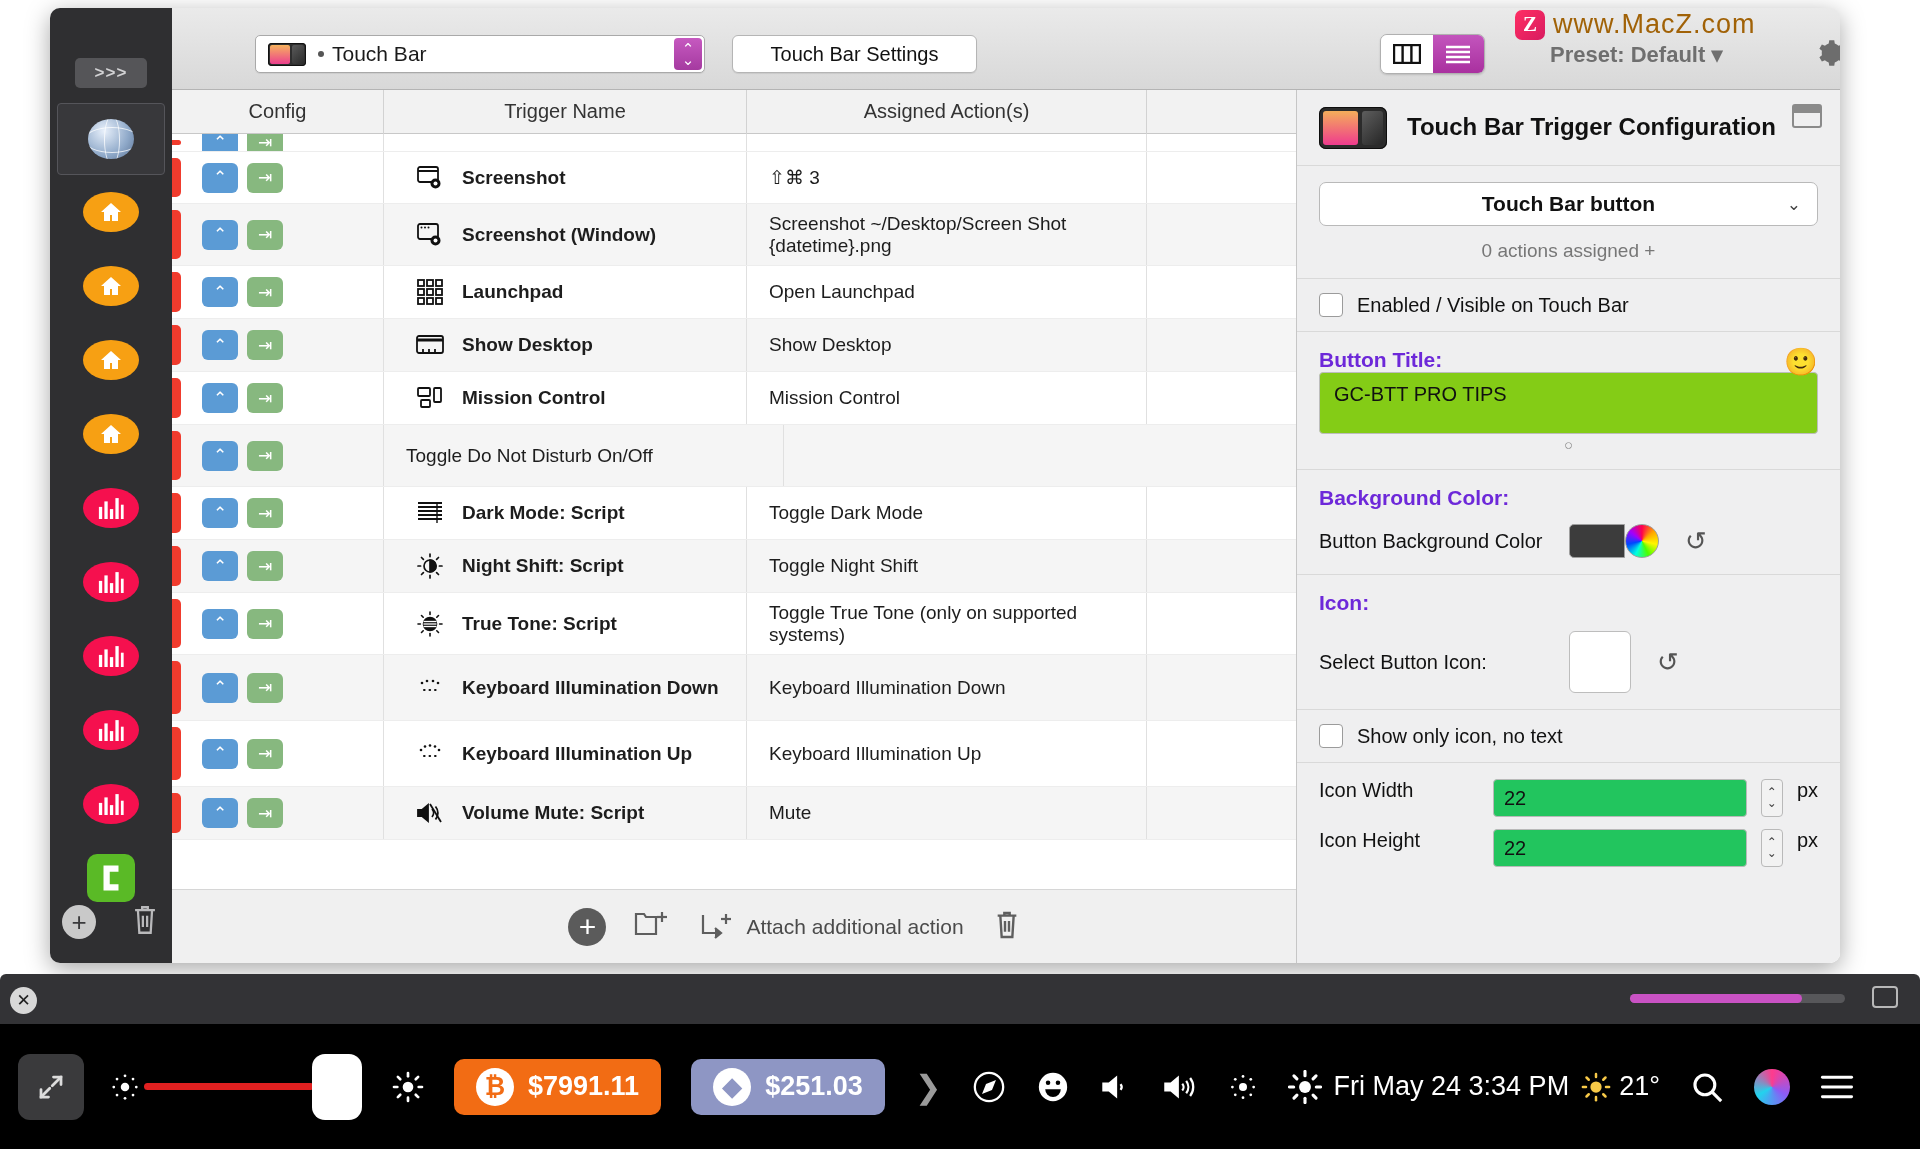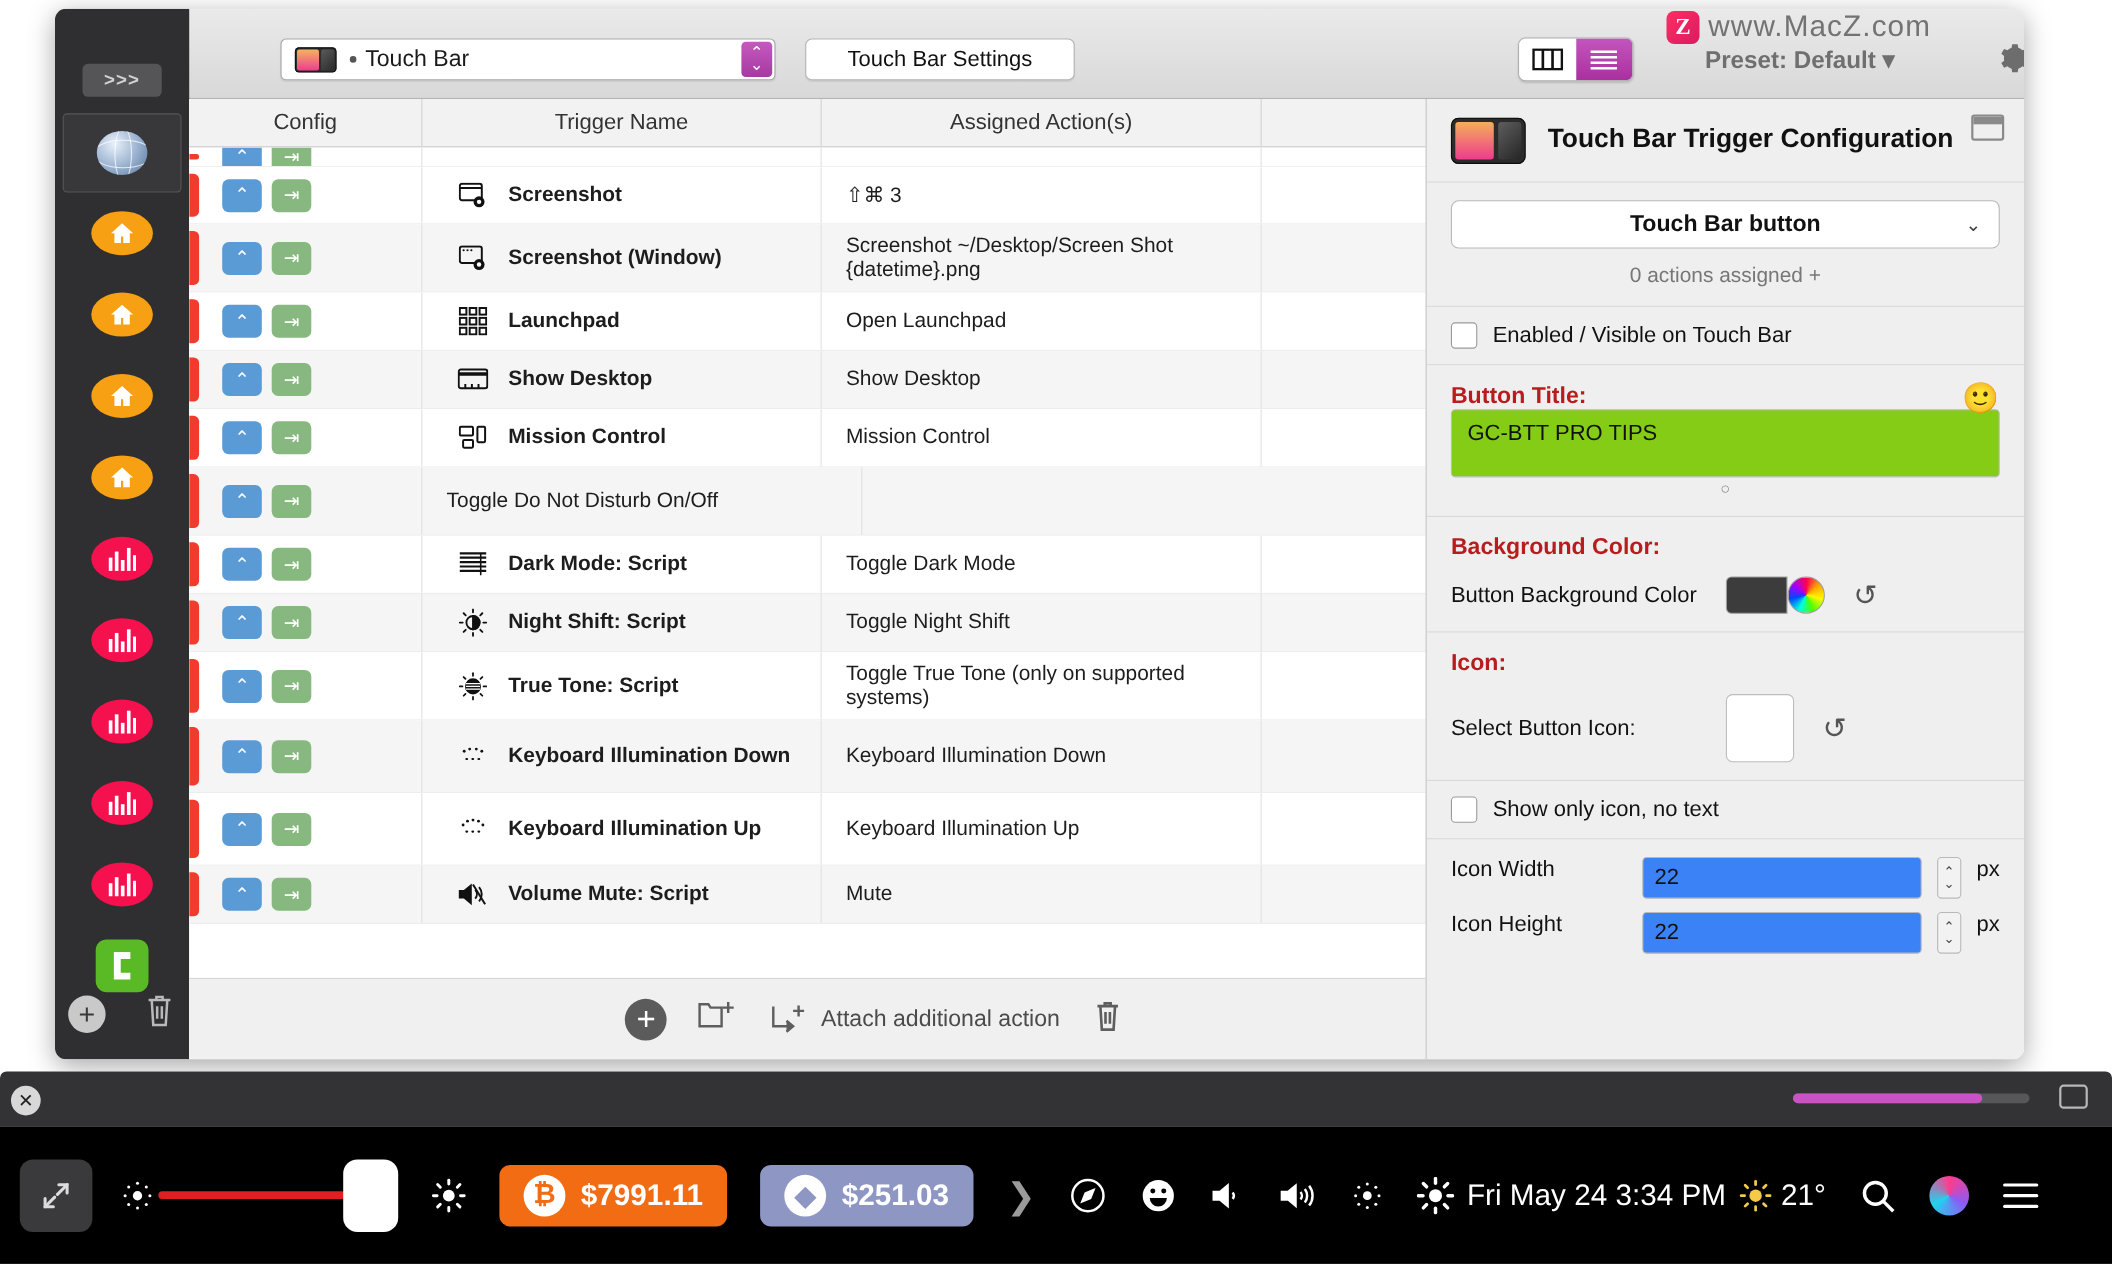--- a/index.html
+++ b/index.html
@@ -81,21 +81,21 @@
 
   
   .wm { position:absolute; left:1515px; top:9px; display:flex; align-items:center; gap:8px; z-index:30;}
   .wm-z {
     width:30px;height:30px;border-radius:7px;
     background:linear-gradient(135deg,#ff2e63,#d81b60);
     color:#fff;font-weight:bold;font-size:21px;
     display:flex;align-items:center;justify-content:center;
     font-family:"Liberation Serif",serif;
   }
-  .wm-t { color:#737373; font-size:27px; letter-spacing:1px; }
+  .wm-t { color:#a16207; font-size:27px; letter-spacing:1px; }
 
   
   .sidebar {
     position:absolute; left:0; top:0; width:122px; height:955px;
     background:#2f2f31;
   }
   .chev {
     position:absolute; left:25px; top:50px; width:72px; height:30px;
     background:#555558; border-radius:5px; color:#d2d2d4;
     display:flex;align-items:center;justify-content:center;
@@ -177,38 +177,38 @@
     display:flex;align-items:center;justify-content:center;position:relative;
     font-size:21px;font-weight:bold;color:#111;}
   .select-box .chevd{position:absolute;right:16px;font-size:17px;color:#444;font-weight:normal;}
   .actions-line{text-align:center;font-size:19px;color:#777;margin-top:14px;}
 
   .chk-row{display:flex;align-items:center;gap:14px;padding:14px 22px;
     border-bottom:1px solid #d9d9d9;}
   .chk{width:24px;height:24px;border:1px solid #9b9b9b;border-radius:4px;background:#fff;}
   .chk-lbl{font-size:20px;color:#111;text-align:right;}
 
-  .lbl-bold{font-size:21px;font-weight:bold;color:#b91c1c;}
+  .lbl-bold{font-size:21px;font-weight:bold;color:#6d28d9;}
   .title-input{margin-top:0;height:62px;background:#84cc16;border:1px solid #bdbdbd;
     border-radius:4px;padding:10px 14px;font-size:20px;color:#111;}
   .dot-handle{text-align:center;color:#8e8e8e;font-size:15px;margin-top:2px;}
   .smiley{position:absolute;right:22px;top:14px;font-size:27px;}
 
   .bg-row{display:flex;align-items:center;margin-top:14px;}
   .bg-lbl{font-size:20px;color:#111;width:250px;line-height:1.3;}
   .swatch{width:56px;height:34px;border-radius:5px 0 0 5px;background:#3c3c3c;border:1px solid #9f9f9f;}
   .wheel{width:34px;height:34px;border-radius:50%;border:1px solid #9f9f9f;
     background:conic-gradient(#ff004d,#ffa600,#fff600,#4cff00,#00ffe1,#0047ff,#a100ff,#ff004d);}
   .revert{margin-left:26px;font-size:26px;color:#555;}
 
   .icon-row{display:flex;align-items:center;margin-top:16px;}
   .icon-box{width:62px;height:62px;background:#fff;border:1px solid #bdbdbd;border-radius:6px;}
   .num-row{display:flex;align-items:flex-start;gap:14px;padding:6px 22px;}
   .num-lbl{font-size:20px;color:#111;width:160px;}
-  .num-in{flex:1;height:38px;background:#3b82f6;border:1px solid #b9b9b9;border-radius:4px;
+  .num-in{flex:1;height:38px;background:#22c55e;border:1px solid #b9b9b9;border-radius:4px;
     display:flex;align-items:center;padding-left:10px;font-size:20px;color:#111;}
   .num-step{width:22px;height:38px;background:#f2f2f2;border:1px solid #b9b9b9;border-radius:4px;
     display:flex;flex-direction:column;align-items:center;justify-content:center;
     font-size:12px;line-height:.9;color:#444;}
   .px{font-size:20px;color:#111;}
 
   
   .tbstrip{position:absolute;left:0;bottom:0;width:1920px;height:175px;background:#fff;}
   .tb-top{position:absolute;left:0;top:0;width:1920px;height:50px;background:#333336;
     border-top-left-radius:6px;border-top-right-radius:6px;}

